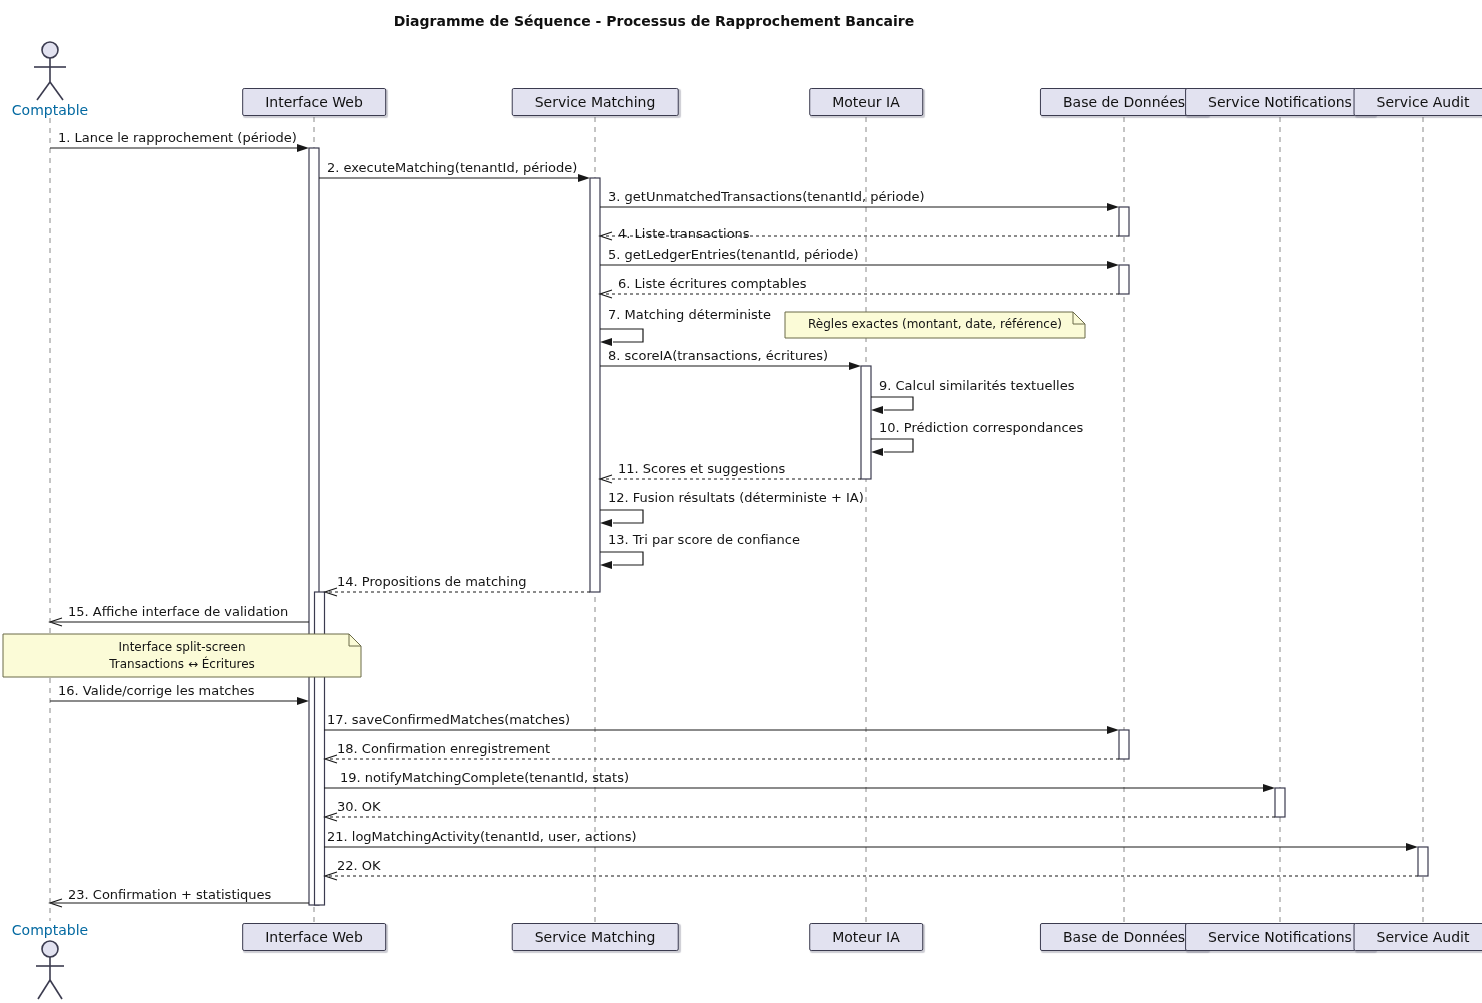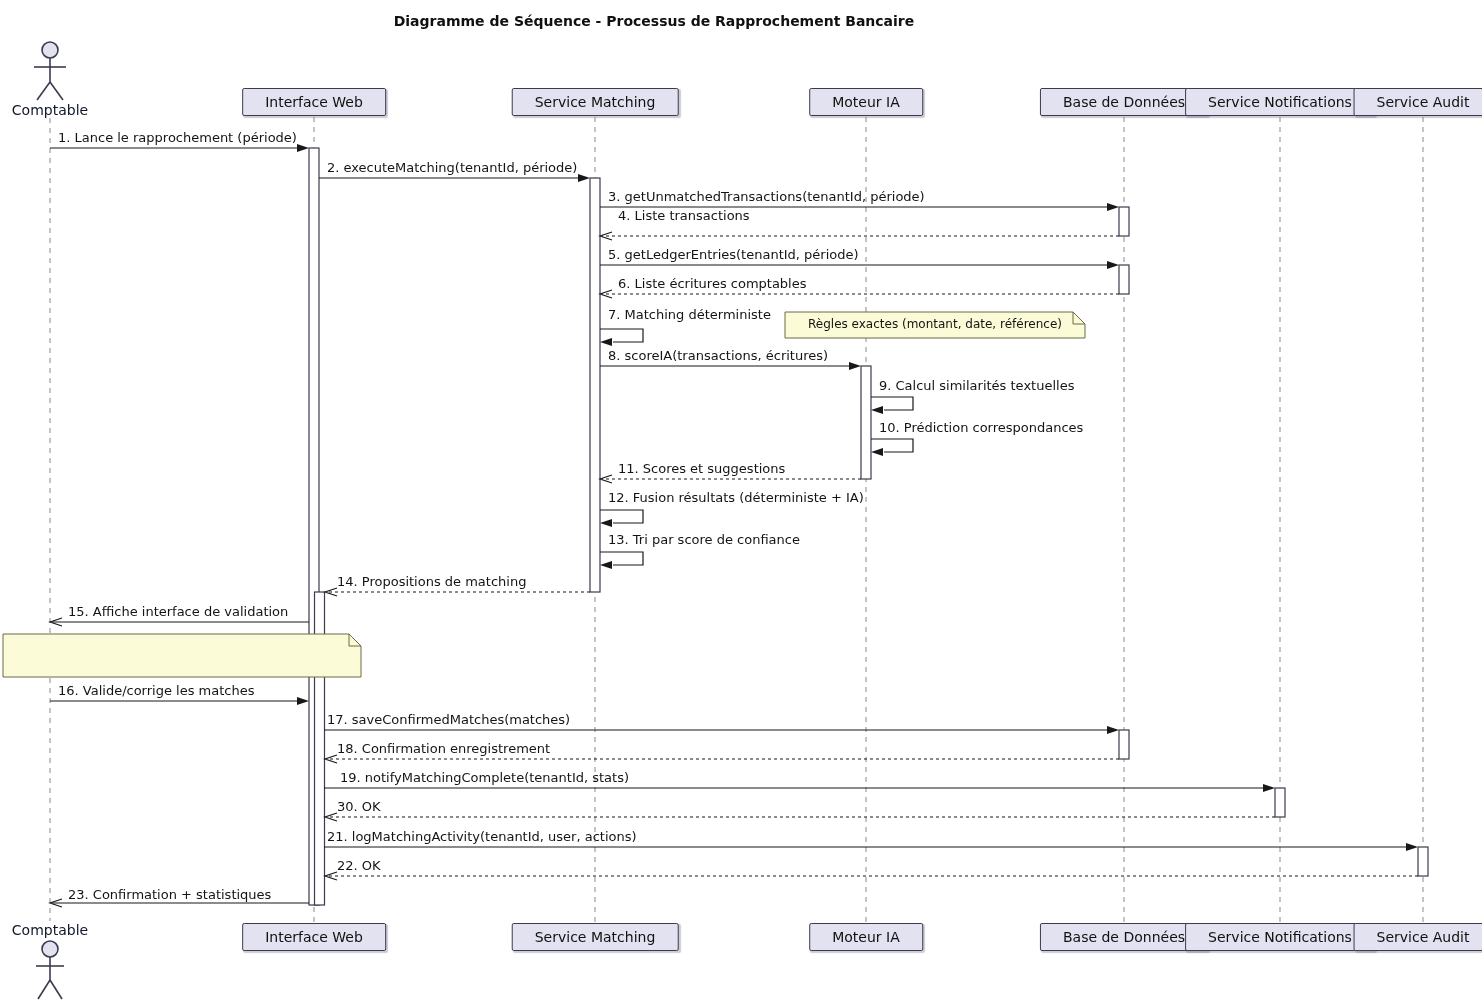--- a/index.html
+++ b/index.html
@@ -13,21 +13,21 @@
     font-size:14px;font-weight:bold;color:#101010;
   }
   .pbox{
     position:absolute;transform:translateX(-50%);
     background:#E2E2F0;border:1.5px solid #3b3b4f;border-radius:2px;
     padding:5px 22px;font-size:14px;color:#111;white-space:nowrap;
     box-shadow:1.5px 1.5px 1px rgba(110,110,130,.35);
   }
   .actor-label{
     position:absolute;transform:translateX(-50%);
-    font-size:14px;color:#0f172a;white-space:nowrap;
+    font-size:14px;color:#0369a1;white-space:nowrap;
   }
   .msg{
     position:absolute;font-size:13px;line-height:14px;color:#141414;white-space:nowrap;
   }
   .note-text{
     position:absolute;font-size:12px;line-height:17px;color:#141414;text-align:center;
   }
 </style>
 </head>
 <body>
@@ -195,21 +195,21 @@
   <div class="pbox" style="left:314px;top:923px;">Interface Web</div>
   <div class="pbox" style="left:595px;top:923px;">Service Matching</div>
   <div class="pbox" style="left:866px;top:923px;">Moteur IA</div>
   <div class="pbox" style="left:1124px;top:923px;">Base de Données</div>
   <div class="pbox" style="left:1280px;top:923px;">Service Notifications</div>
   <div class="pbox" style="left:1423px;top:923px;">Service Audit</div>
 
   <div class="msg" style="left:58px;top:131px;">1. Lance le rapprochement (période)</div>
   <div class="msg" style="left:327px;top:161px;">2. executeMatching(tenantId, période)</div>
   <div class="msg" style="left:608px;top:190px;">3. getUnmatchedTransactions(tenantId, période)</div>
-  <div class="msg" style="left:618px;top:209px;">4. Liste transactions</div>
+  <div class="msg" style="left:618px;top:227px;">4. Liste transactions</div>
   <div class="msg" style="left:608px;top:248px;">5. getLedgerEntries(tenantId, période)</div>
   <div class="msg" style="left:618px;top:277px;">6. Liste écritures comptables</div>
   <div class="msg" style="left:608px;top:308px;">7. Matching déterministe</div>
   <div class="msg" style="left:608px;top:349px;">8. scoreIA(transactions, écritures)</div>
   <div class="msg" style="left:879px;top:379px;">9. Calcul similarités textuelles</div>
   <div class="msg" style="left:879px;top:421px;">10. Prédiction correspondances</div>
   <div class="msg" style="left:618px;top:462px;">11. Scores et suggestions</div>
   <div class="msg" style="left:608px;top:491px;">12. Fusion résultats (déterministe + IA)</div>
   <div class="msg" style="left:608px;top:533px;">13. Tri par score de confiance</div>
   <div class="msg" style="left:337px;top:575px;">14. Propositions de matching</div>
@@ -217,14 +217,18 @@
   <div class="msg" style="left:58px;top:684px;">16. Valide/corrige les matches</div>
   <div class="msg" style="left:327px;top:713px;">17. saveConfirmedMatches(matches)</div>
   <div class="msg" style="left:337px;top:742px;">18. Confirmation enregistrement</div>
   <div class="msg" style="left:340px;top:771px;">19. notifyMatchingComplete(tenantId, stats)</div>
   <div class="msg" style="left:337px;top:800px;">30. OK</div>
   <div class="msg" style="left:327px;top:830px;">21. logMatchingActivity(tenantId, user, actions)</div>
   <div class="msg" style="left:337px;top:859px;">22. OK</div>
   <div class="msg" style="left:68px;top:888px;">23. Confirmation + statistiques</div>
 
   <div class="note-text" style="left:785px;top:316px;width:300px;">Règles exactes (montant, date, référence)</div>
+  <div class="note-text" style="left:3px;top:639px;width:358px;">
+    <div>Interface split-screen</div>
+    <div>Transactions ↔ Écritures</div>
+  </div>
 
 </div>
 
 </body></html>

